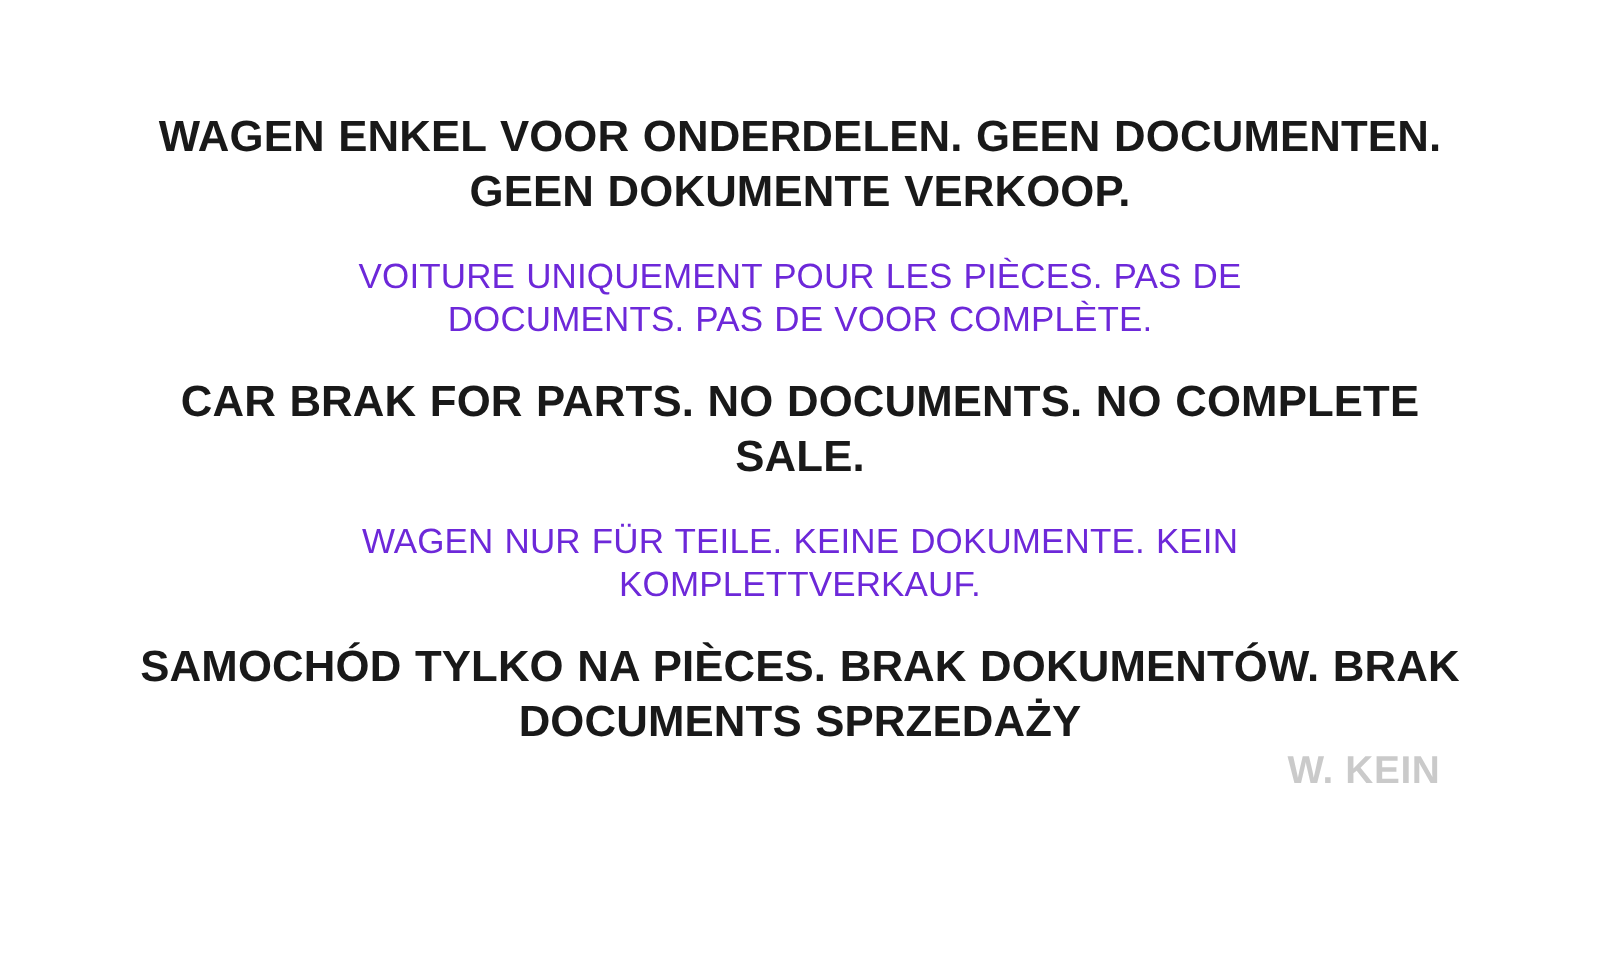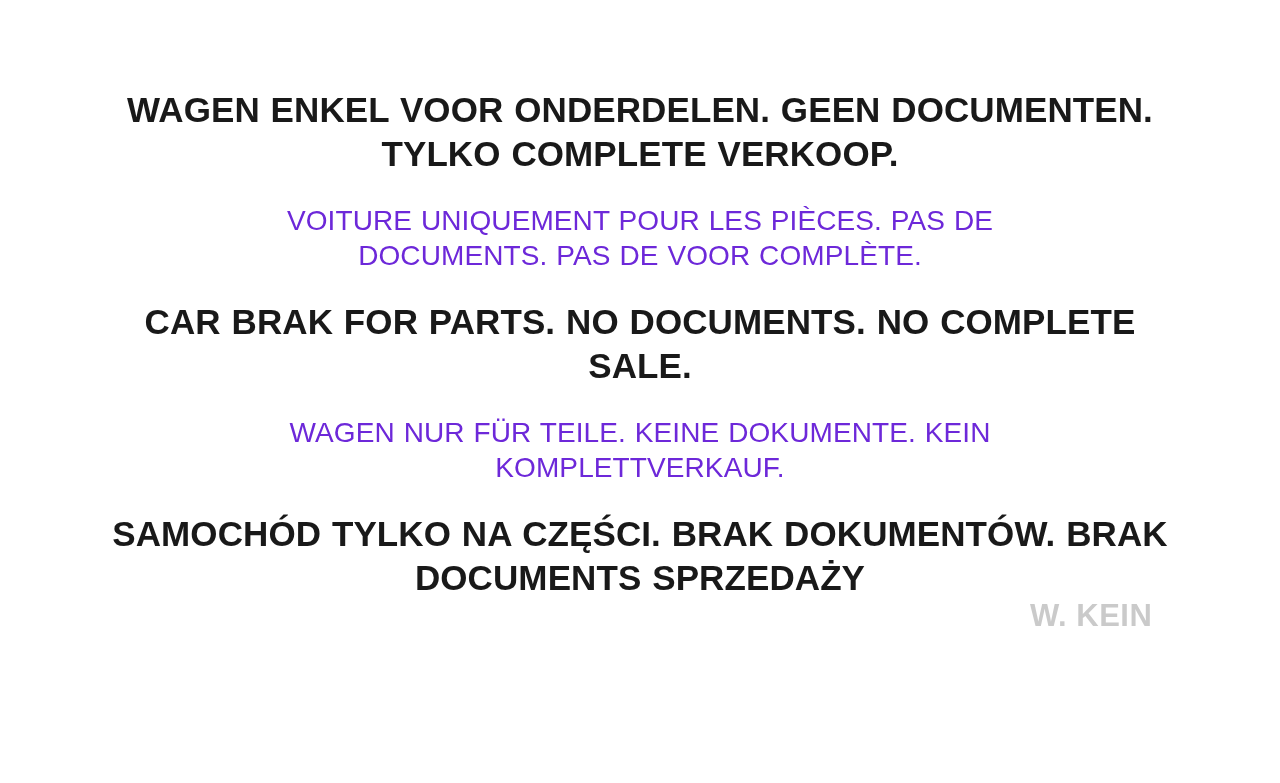--- a/index.html
+++ b/index.html
@@ -63,39 +63,39 @@
   }
 </style>
 </head>
 <body>
 
 <div class="page">
 
   <div class="notice-block">
 
     <div class="notice-line bold">WAGEN ENKEL VOOR ONDERDELEN. GEEN DOCUMENTEN.</div>
-    <div class="notice-line bold">TYLKO COMPLETE VERKOOP.</div>
+    <div class="notice-line bold">GEEN DOKUMENTE VERKOOP.</div>
 
     <div class="gap-md"></div>
 
     <div class="notice-line regular">VOITURE UNIQUEMENT POUR LES PIÈCES. PAS DE</div>
     <div class="notice-line regular">DOCUMENTS. PAS DE VOOR COMPLÈTE.</div>
 
     <div class="gap-md"></div>
 
     <div class="notice-line bold">CAR BRAK FOR PARTS. NO DOCUMENTS. NO COMPLETE</div>
     <div class="notice-line bold">SALE.</div>
 
     <div class="gap-md"></div>
 
     <div class="notice-line regular">WAGEN NUR FÜR TEILE. KEINE DOKUMENTE. KEIN</div>
     <div class="notice-line regular">KOMPLETTVERKAUF.</div>
 
     <div class="gap-md"></div>
 
-    <div class="notice-line bold">SAMOCHÓD TYLKO NA CZĘŚCI. BRAK DOKUMENTÓW. BRAK</div>
+    <div class="notice-line bold">SAMOCHÓD TYLKO NA PIÈCES. BRAK DOKUMENTÓW. BRAK</div>
     <div class="notice-line bold">DOCUMENTS SPRZEDAŻY</div>
 
   </div>
 
   <div class="ghost-text">W. KEIN</div>
 
 </div>
 
 </body></html>

